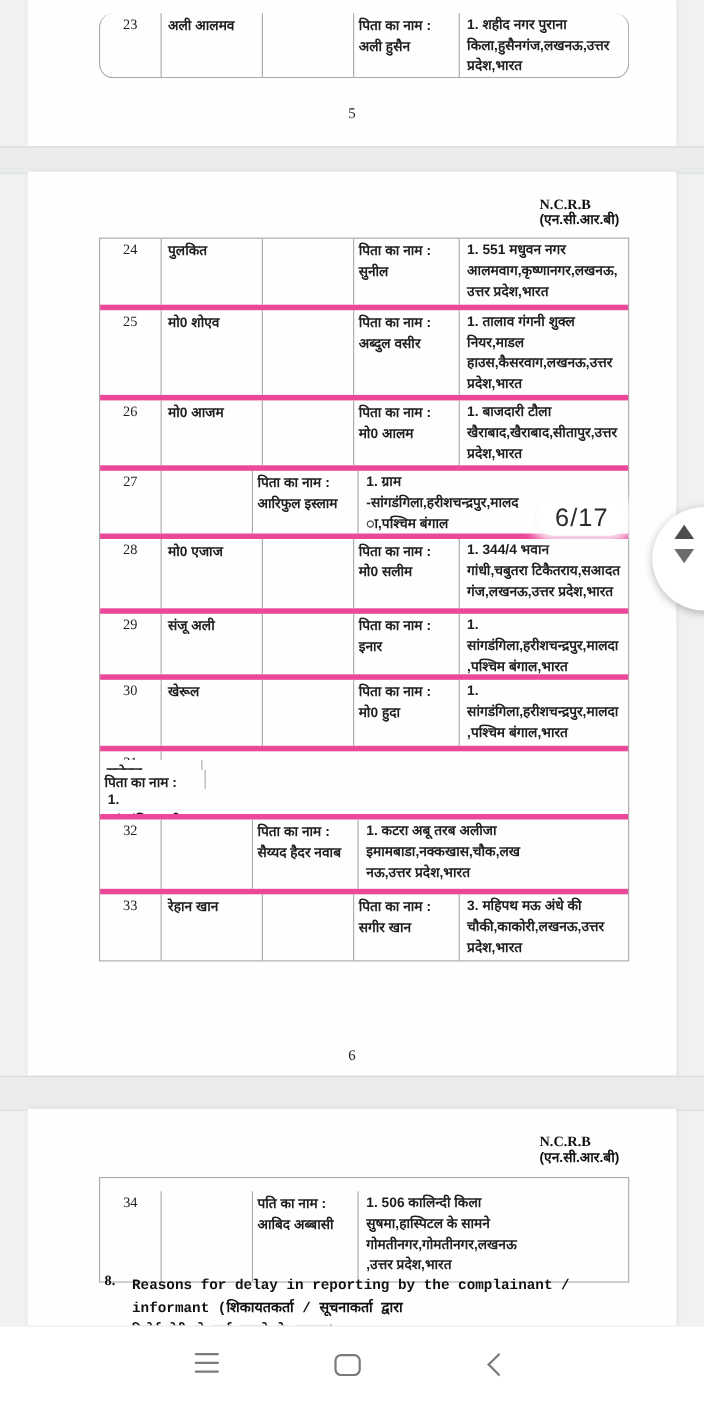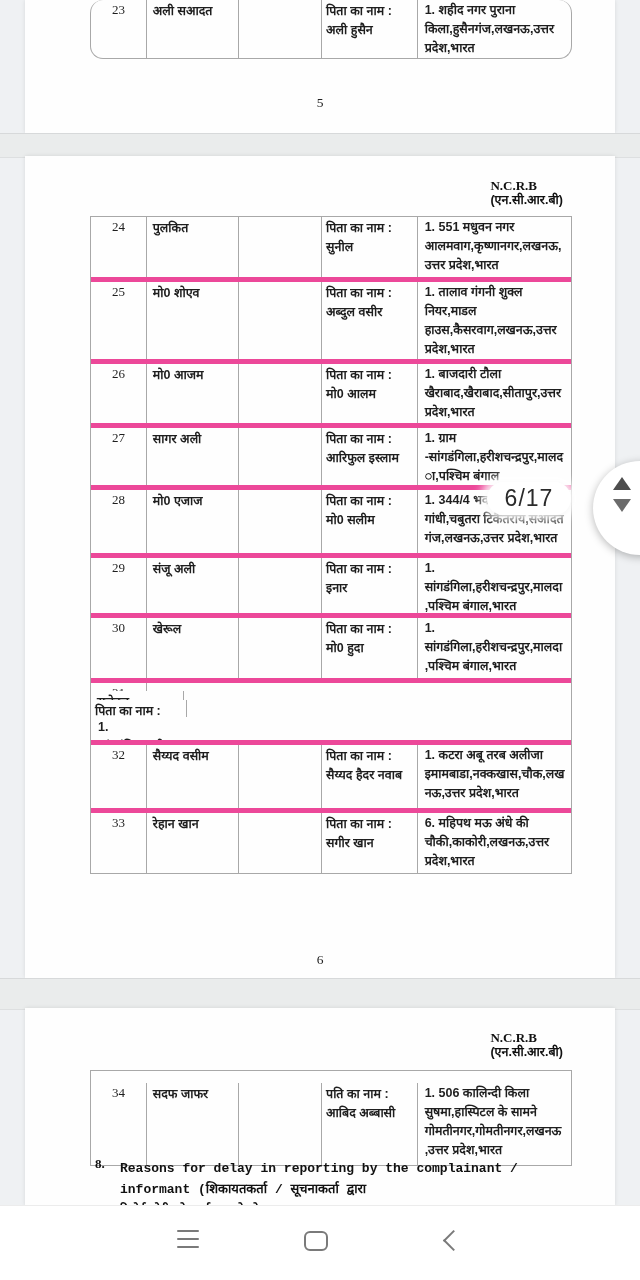--- a/index.html
+++ b/index.html
@@ -32,21 +32,21 @@
   .pgnum{position:absolute;left:0;width:590px;text-align:center;
          font-family:"Liberation Serif","DejaVu Serif",serif;font-size:13.5px;color:#222;}
 
   
   .sec8-num{position:absolute;left:70px;font-family:"Liberation Serif","DejaVu Serif",serif;
             font-weight:700;font-size:13px;color:#111;}
   .sec8-text{position:absolute;left:95px;width:455px;font-family:Liberation Mono, monospace;
              font-weight:700;font-size:13px;line-height:21px;color:#111;white-space:pre-line;}
 
   
-  .pill{position:absolute;left:487px;top:482px;width:84px;height:33px;background:#fff;border-radius:17px;
+  .pill{position:absolute;left:487px;top:454px;width:84px;height:33px;background:#fff;border-radius:17px;
         box-shadow:0 0 10px 6px rgba(255,255,255,0.9),0 1px 4px rgba(0,0,0,0.18);
         display:flex;align-items:center;justify-content:center;z-index:50;
         font-size:23px;color:#2b2b2b;letter-spacing:1px;}
 
   
   .scroll-bubble{position:absolute;left:593px;top:461px;width:94px;height:94px;border-radius:50%;
                  background:#fff;box-shadow:0 2px 8px rgba(0,0,0,0.28);z-index:49;}
   .tri{position:absolute;width:0;height:0;border-left:9px solid transparent;border-right:9px solid transparent;cursor:pointer;}
   .tri-up{left:20px;top:16px;border-bottom:13px solid #4d4d4d;}
   .tri-down{left:20px;top:38px;border-top:13px solid #6b6b6b;}
@@ -57,24 +57,24 @@
   .nav-menu i{display:block;height:2px;background:#7a7a7a;border-radius:1px;}
   .nav-home{position:absolute;left:304px;top:25px;width:24px;height:20px;border:2px solid #7a7a7a;border-radius:6px;box-sizing:border-box;cursor:pointer;}
   .nav-back{position:absolute;left:446px;top:27px;width:13px;height:13px;border-left:2px solid #7a7a7a;border-bottom:2px solid #7a7a7a;transform:rotate(45deg);cursor:pointer;}
 </style>
 </head>
 <body>
 
 <div class="screen">
 
   <div class="page" style="top:0;height:133px;">
-    <div class="doc-table no-top" id="table-0" style="top:0;border-radius:13px;">
+    <div class="doc-table no-top" id="table-0" style="top:12px;border-radius:13px;">
         <div class="trow" style="height: 58px;">
           <div class="cell c-serial">23</div>
-          <div class="cell c-name">अली सआदत</div>
+          <div class="cell c-name">अली आलमव</div>
           <div class="cell c-blank"></div>
           <div class="cell c-rel">पिता का नाम :
 अली हुसैन</div>
           <div class="cell c-addr">1. शहीद नगर पुराना
 किला,हुसैनगंज,लखनऊ,उत्तर
 प्रदेश,भारत</div>
         </div>
       </div>
     <div class="pgnum" style="top:95px;">5</div>
   </div>
@@ -113,21 +113,20 @@
           <div class="cell c-name">मो0 आजम</div>
           <div class="cell c-blank"></div>
           <div class="cell c-rel">पिता का नाम :
 मो0 आलम</div>
           <div class="cell c-addr">1. बाजदारी टौला
 खैराबाद,खैराबाद,सीतापुर,उत्तर
 प्रदेश,भारत</div>
         </div>
         <div class="trow" style="height: 62px;">
           <div class="cell c-serial">27</div>
-          <div class="cell c-name">सागर अली</div>
           <div class="cell c-blank"></div>
           <div class="cell c-rel">पिता का नाम :
 आरिफुल इस्लाम</div>
           <div class="cell c-addr">1. ग्राम
 -सांगडंगिला,हरीशचन्द्रपुर,मालद
 ा,पश्चिम बंगाल</div>
         </div>
         <div class="trow" style="height: 68px;">
           <div class="cell c-serial">28</div>
           <div class="cell c-name">मो0 एजाज</div>
@@ -163,53 +162,51 @@
           <div class="cell c-name">सलेदुल</div>
           <div class="cell c-blank"></div>
           <div class="cell c-rel">पिता का नाम :
 मो0 हुदा</div>
           <div class="cell c-addr">1.
 सांगडंगिला,हरीशचन्द्रपुर,मालदा
 ,पश्चिम बंगाल,भारत</div>
         </div>
         <div class="trow" style="height: 68px;">
           <div class="cell c-serial">32</div>
-          <div class="cell c-name">सैय्यद वसीम</div>
           <div class="cell c-blank"></div>
           <div class="cell c-rel">पिता का नाम :
 सैय्यद हैदर नवाब</div>
           <div class="cell c-addr">1. कटरा अबू तरब अलीजा
 इमामबाडा,नक्कखास,चौक,लख
 नऊ,उत्तर प्रदेश,भारत</div>
         </div>
         <div class="trow" style="height: 60px;">
           <div class="cell c-serial">33</div>
           <div class="cell c-name">रेहान खान</div>
           <div class="cell c-blank"></div>
           <div class="cell c-rel">पिता का नाम :
 सगीर खान</div>
-          <div class="cell c-addr">6. महिपथ मऊ अंधे की
+          <div class="cell c-addr">3. महिपथ मऊ अंधे की
 चौकी,काकोरी,लखनऊ,उत्तर
 प्रदेश,भारत</div>
         </div>
       </div>
     <div class="pgnum" style="top:796px;">6</div>
   </div>
 
   <div class="page-gap" style="top:978px;height:30px;"></div>
 
   <div class="page" style="top:1008px;height:198px;">
     <div class="ncrb" style="top:22px;">
       <div class="en">N.C.R.B</div>
       <div class="hi">(एन.सी.आर.बी)</div>
     </div>
     <div class="doc-table" id="table-2" style="top:62px;">
         <div class="trow" style="height: 82px; margin-top: 12px;">
           <div class="cell c-serial">34</div>
-          <div class="cell c-name">सदफ जाफर</div>
           <div class="cell c-blank"></div>
           <div class="cell c-rel">पति का नाम :
 आबिद अब्बासी</div>
           <div class="cell c-addr">1. 506 कालिन्दी किला
 सुषमा,हास्पिटल के सामने
 गोमतीनगर,गोमतीनगर,लखनऊ
 ,उत्तर प्रदेश,भारत</div>
         </div>
       </div>
     <div class="sec8-num" style="top:148px;">8.</div>

